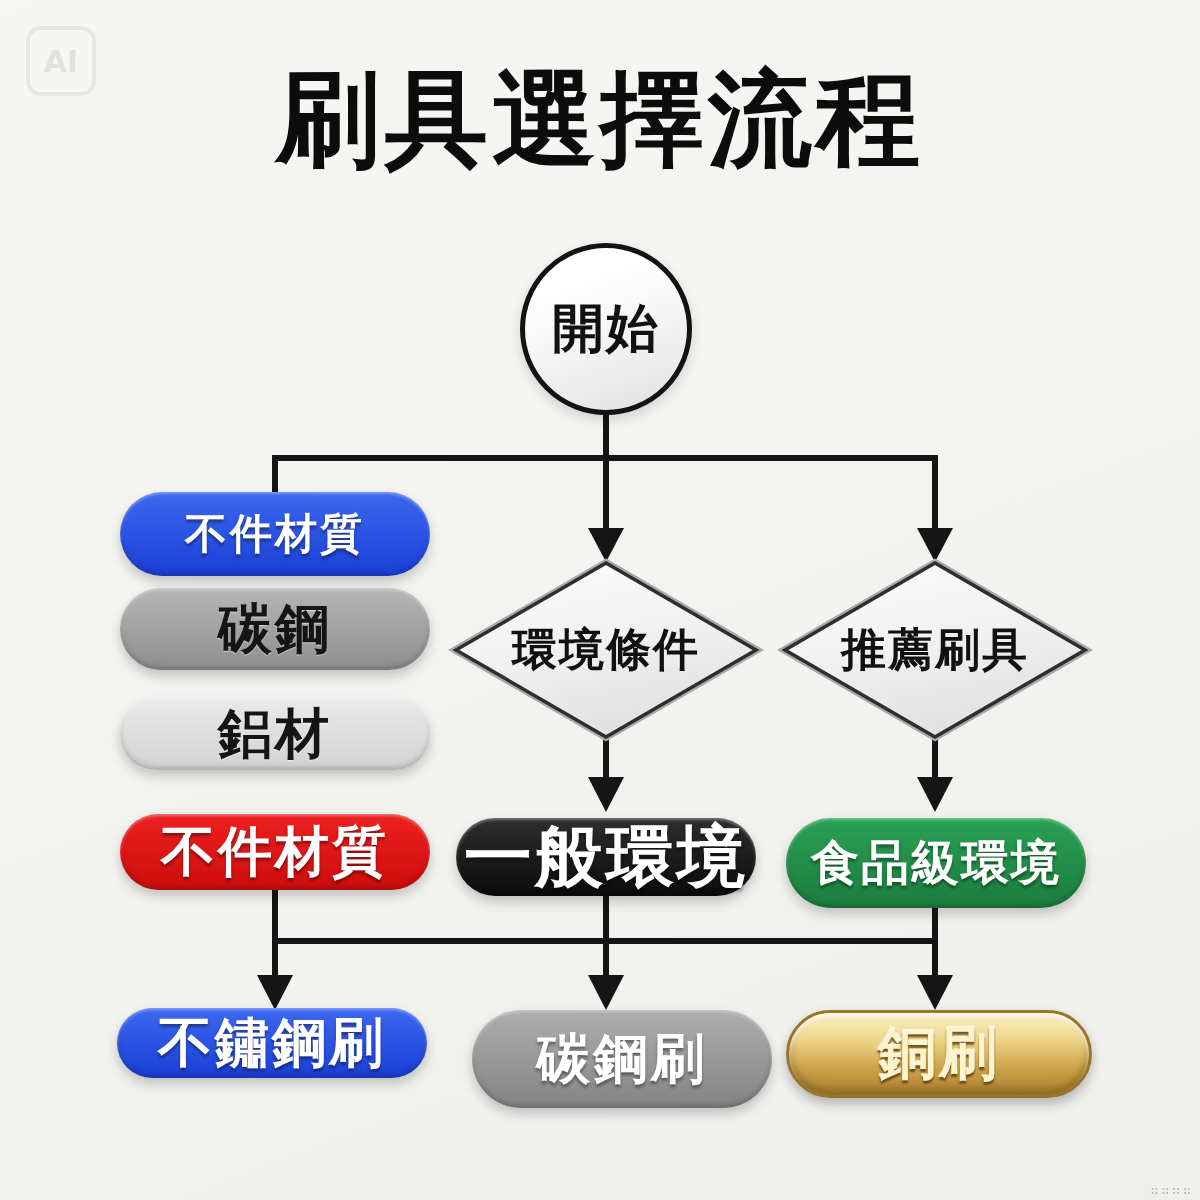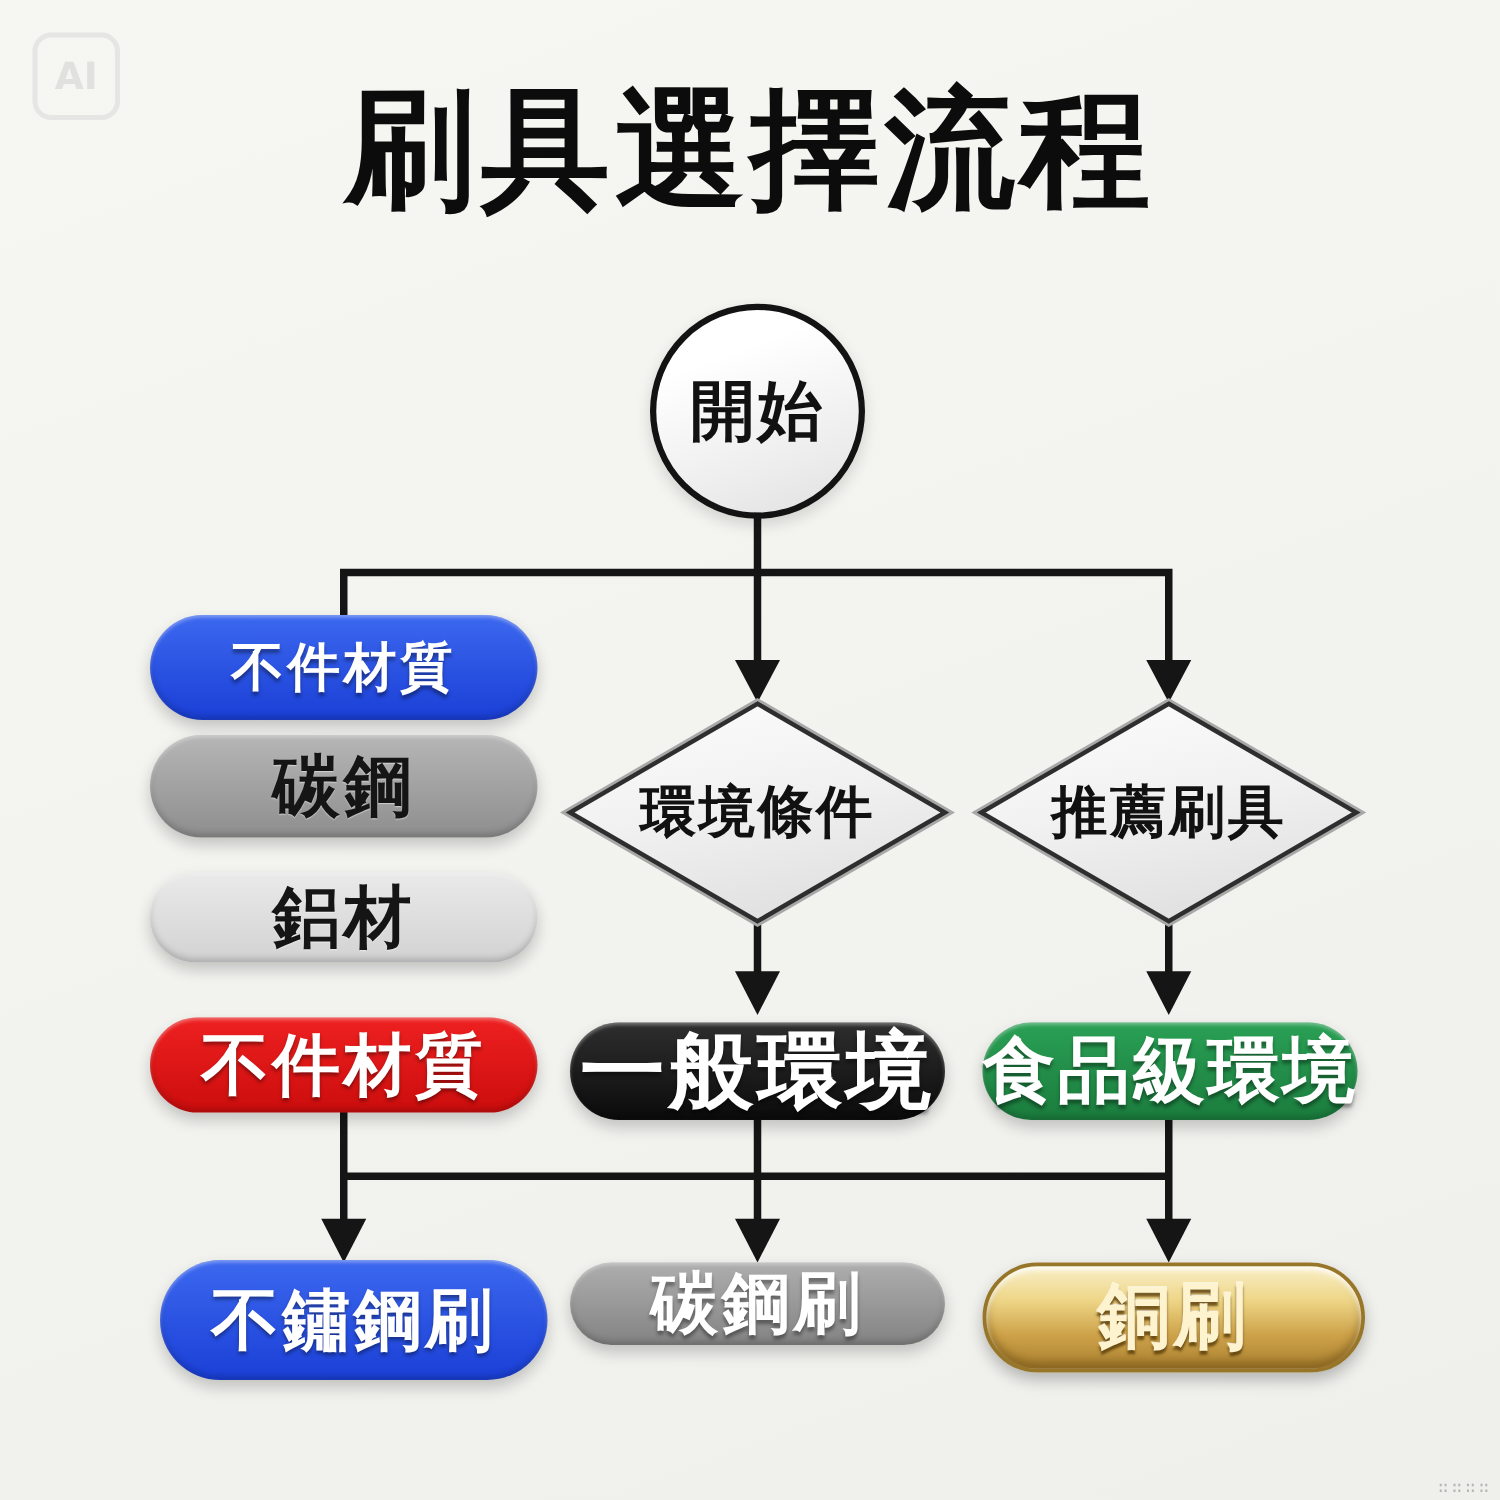--- a/index.html
+++ b/index.html
@@ -35,23 +35,23 @@
     border-radius:999px;font-weight:900;letter-spacing:3px;
     box-shadow:0 6px 12px rgba(0,0,0,.20), inset 0 2px 3px rgba(255,255,255,.35), inset 0 -3px 5px rgba(0,0,0,.18);
   }
   .pill.light-text{text-shadow:0 3px 3px rgba(0,0,0,.38);}
   .pill.dark-text{text-shadow:0 1px 1px rgba(255,255,255,.5);}
   .p-material{left:120px;top:492px;width:310px;height:84px;font-size:42px;text-align:center;}
   .p-carbon{left:120px;top:588px;width:310px;height:82px;font-size:54px;}
   .p-alum{left:120px;top:698px;width:310px;height:72px;font-size:54px;}
   .p-flam{left:120px;top:814px;width:310px;height:76px;font-size:54px;}
   .p-general{left:456px;top:818px;width:300px;height:78px;font-size:68px;}
-  .p-food{left:786px;top:818px;width:300px;height:78px;font-size:58px;letter-spacing:2px;}
-  .p-stainless{left:128px;top:1008px;width:310px;height:96px;font-size:54px;}
-  .p-carbonbrush{left:456px;top:1010px;width:300px;height:66px;font-size:54px;}
+  .p-food{left:786px;top:818px;width:300px;height:90px;font-size:48px;letter-spacing:2px;}
+  .p-stainless{left:117px;top:1008px;width:310px;height:70px;font-size:54px;}
+  .p-carbonbrush{left:472px;top:1010px;width:300px;height:98px;font-size:54px;}
   .p-copper{
     left:786px;top:1010px;width:300px;height:82px;font-size:58px;
     border:3px solid #97762a;
     box-shadow:0 6px 12px rgba(0,0,0,.25), inset 0 3px 4px rgba(255,255,255,.85), inset 0 -5px 8px rgba(110,78,18,.6);
     text-shadow:0 3px 2px rgba(92,62,10,.85), 0 -1px 0 rgba(255,255,255,.8);
   }
   .diamond-label{
     position:absolute;z-index:2;height:60px;width:280px;
     display:flex;align-items:center;justify-content:center;
     font-size:45px;font-weight:900;letter-spacing:2px;

